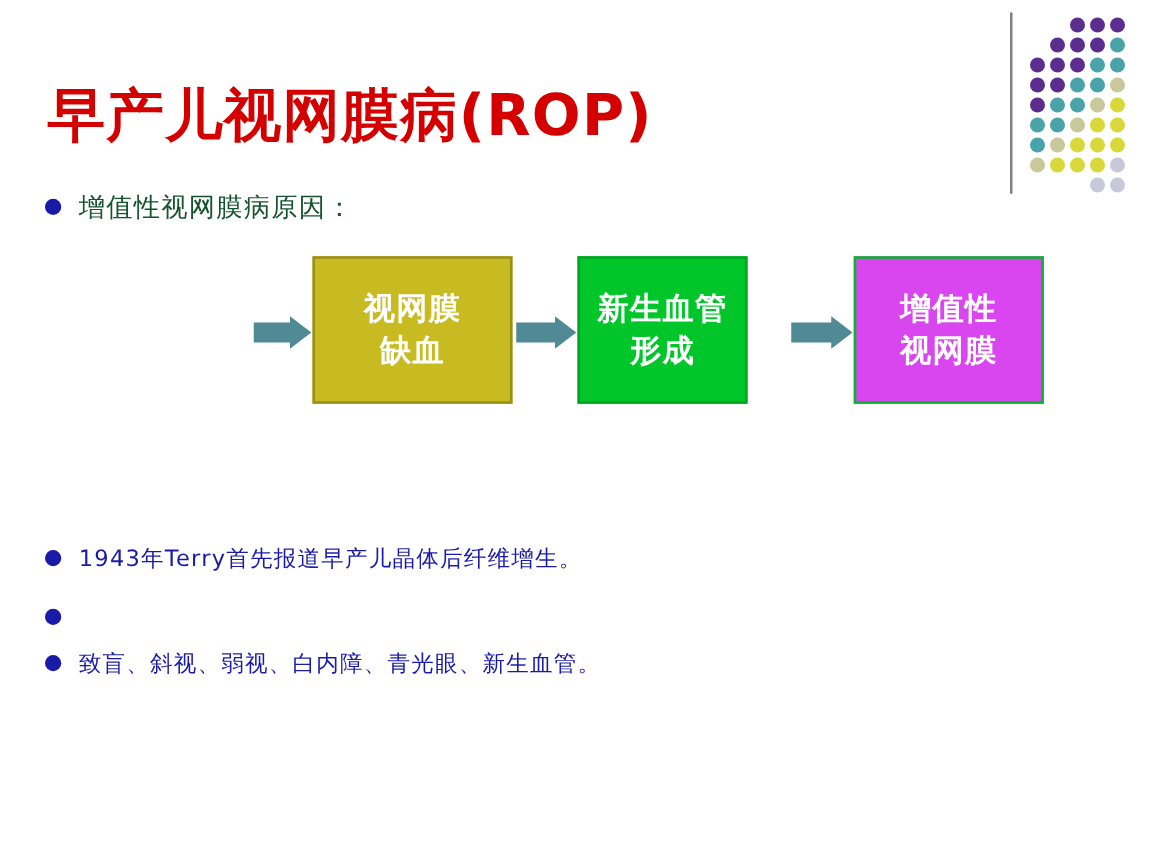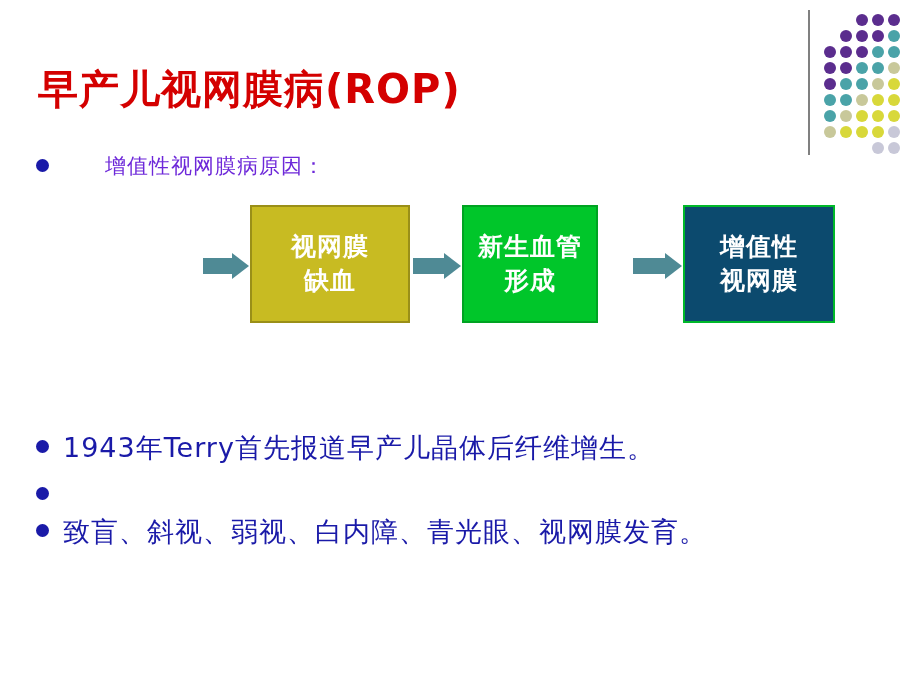--- a/index.html
+++ b/index.html
@@ -37,21 +37,21 @@
     height: 145px;
     background: #808080;
   }
 
   
   #title {
     position: absolute;
     left: 38px;
     top: 62px;
     font-family: "DejaVu Sans", sans-serif;
-    font-size: 40px;
+    font-size: 46px;
     font-weight: bold;
     color: #d40000;
     letter-spacing: 1px;
     white-space: nowrap;
   }
 
   
   .bullet-row {
     display: flex;
     align-items: flex-start;
@@ -66,24 +66,23 @@
     margin-right: 14px;
   }
   #sub-head {
     position: absolute;
     left: 36px;
     top: 152px;
   }
   #sub-head .bullet-text {
     font-family: Liberation Mono, monospace;
     font-size: 21px;
-    color: #6d28d9;
+    color: #14532d;
     letter-spacing: 1px;
     white-space: nowrap;
-    margin-left: 42px;
   }
 
   
   #flow {
     position: absolute;
     left: 0px;
     top: 205px;
     width: 845px;
     height: 125px;
   }
@@ -120,21 +119,21 @@
   }
   .flow-box.green1 {
     background: #00c62a;
     border: 2px solid #00a322;
     left: 462px;
     top: 0px;
     width: 136px;
     height: 118px;
   }
   .flow-box.green2 {
-    background: #0c4a6e;
+    background: #d946ef;
     border: 2px solid #00b82a;
     left: 683px;
     top: 0px;
     width: 152px;
     height: 118px;
   }
   .arrow {
     position: absolute;
     top: 48px;
     height: 26px;
@@ -170,21 +169,21 @@
     position: absolute;
     left: 36px;
     top: 433px;
     width: 860px;
   }
   #bullets .bullet-row {
     margin-bottom: 17px;
   }
   #bullets .bullet-text {
     font-family: "DejaVu Sans", sans-serif;
-    font-size: 27px;
+    font-size: 18px;
     color: #1a1aa8;
     letter-spacing: 1px;
     white-space: nowrap;
     line-height: 30px;
   }
 </style>
 </head>
 <body>
 
 <div id="dot-grid">
@@ -269,15 +268,15 @@
 <div id="bullets">
   <div class="bullet-row">
     <span class="bullet-mark"></span>
     <span class="bullet-text">1943年Terry首先报道早产儿晶体后纤维增生。</span>
   </div>
   <div class="bullet-row">
     <span class="bullet-mark"></span>
   </div>
   <div class="bullet-row">
     <span class="bullet-mark"></span>
-    <span class="bullet-text">致盲、斜视、弱视、白内障、青光眼、视网膜发育。</span>
+    <span class="bullet-text">致盲、斜视、弱视、白内障、青光眼、新生血管。</span>
   </div>
 </div>
 
 </body></html>

